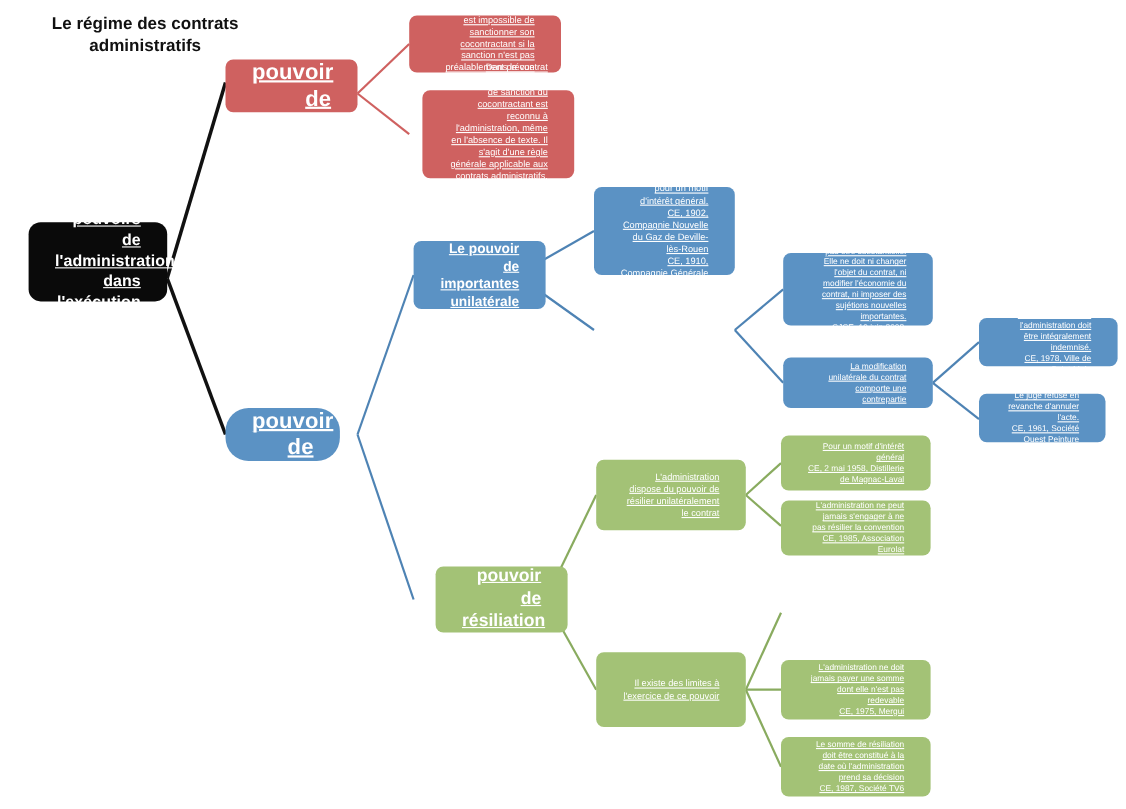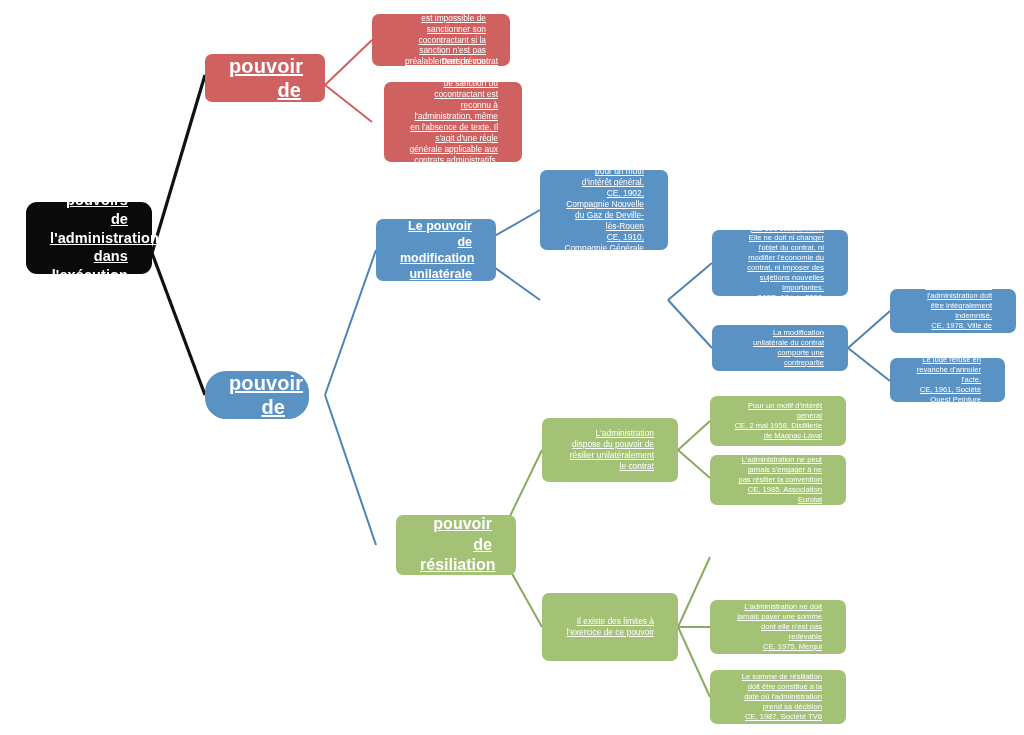--- a/index.html
+++ b/index.html
@@ -110,20 +110,21 @@
     <path d="M496,545 L542,627" stroke="#89ab5f" stroke-width="2" fill="none"></path>
 
     <path d="M678,450 L710,421" stroke="#89ab5f" stroke-width="2" fill="none"></path>
     <path d="M678,450 L710,478" stroke="#89ab5f" stroke-width="2" fill="none"></path>
 
     <path d="M678,627 L710,557" stroke="#89ab5f" stroke-width="2" fill="none"></path>
     <path d="M678,627 L710,627" stroke="#89ab5f" stroke-width="2" fill="none"></path>
     <path d="M678,627 L710,697" stroke="#89ab5f" stroke-width="2" fill="none"></path>
   </svg>
 
+  <div id="title">Le régime des contrats administratifs</div>
 
   <div class="node root" style="left:26px; top:202px; width:126px; height:72px;">
     <span>Les pouvoirs de l'administration dans l'exécution du contrat</span>
   </div>
 
   <div class="node lvl1 red" style="left:205px; top:54px; width:120px; height:48px;">
     <span>Le pouvoir de sanction</span>
   </div>
 
   <div class="node lvl2 red" style="left:372px; top:14px; width:138px; height:52px;">
@@ -133,21 +134,21 @@
   <div class="node lvl2 red" style="left:384px; top:82px; width:138px; height:80px;">
     <span>Dans le contrat administratif, le pouvoir de sanction du cocontractant est reconnu à l'administration, même en l'absence de texte. Il s'agit d'une règle générale applicable aux contrats administratifs.
 CE, 31 mai 1907, Deplanque.</span>
   </div>
 
   <div class="node lvl1 blue" style="left:205px; top:371px; width:104px; height:48px;border-radius:21px;">
     <span>Le pouvoir de mutation</span>
   </div>
 
   <div class="node lvl2 blue" style="left:376px; top:219px; width:120px; height:62px; font-size:12.5px; font-weight:600;">
-    <span>Le pouvoir de modification unilatérale</span>
+    <span>Le pouvoir de importantes unilatérale</span>
   </div>
 
   <div class="node lvl2 blue" style="left:540px; top:170px; width:128px; height:80px;">
     <span>L'administration peut toujours modifier les termes du contrat, pour un motif d'intérêt général.
 CE, 1902, Compagnie Nouvelle du Gaz de Deville-lès-Rouen
 CE, 1910, Compagnie Générale Française des Tramways
 CE, 1983, UTPUR</span>
   </div>
 
 

